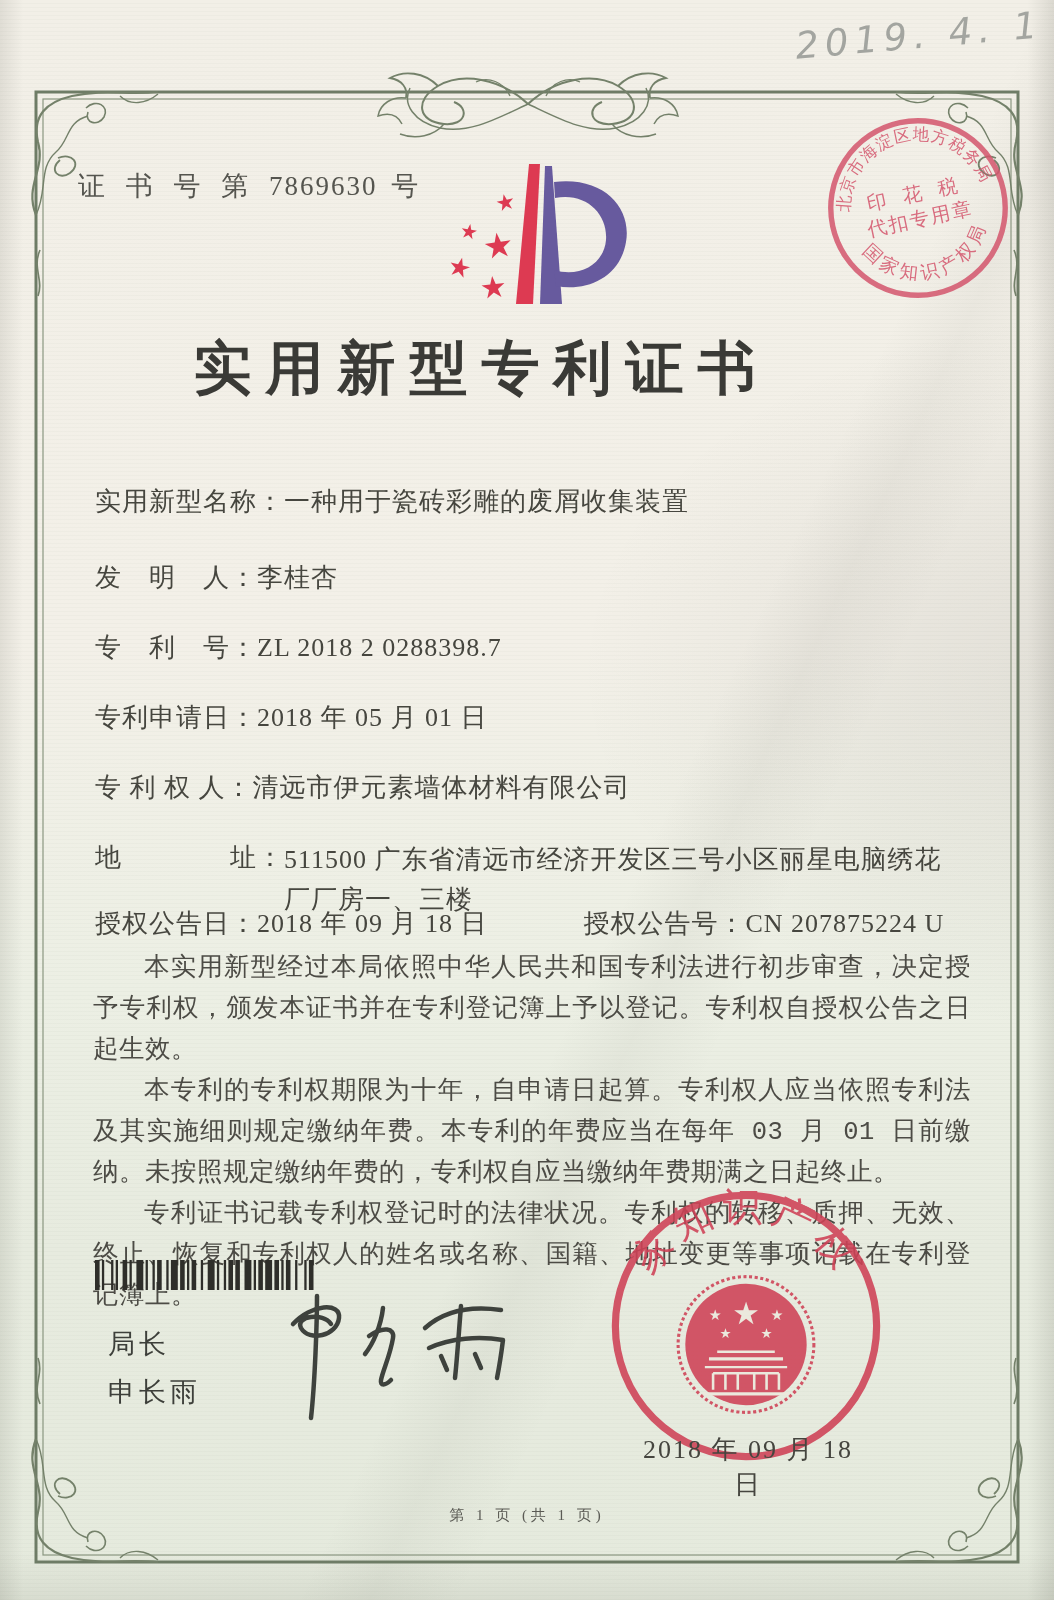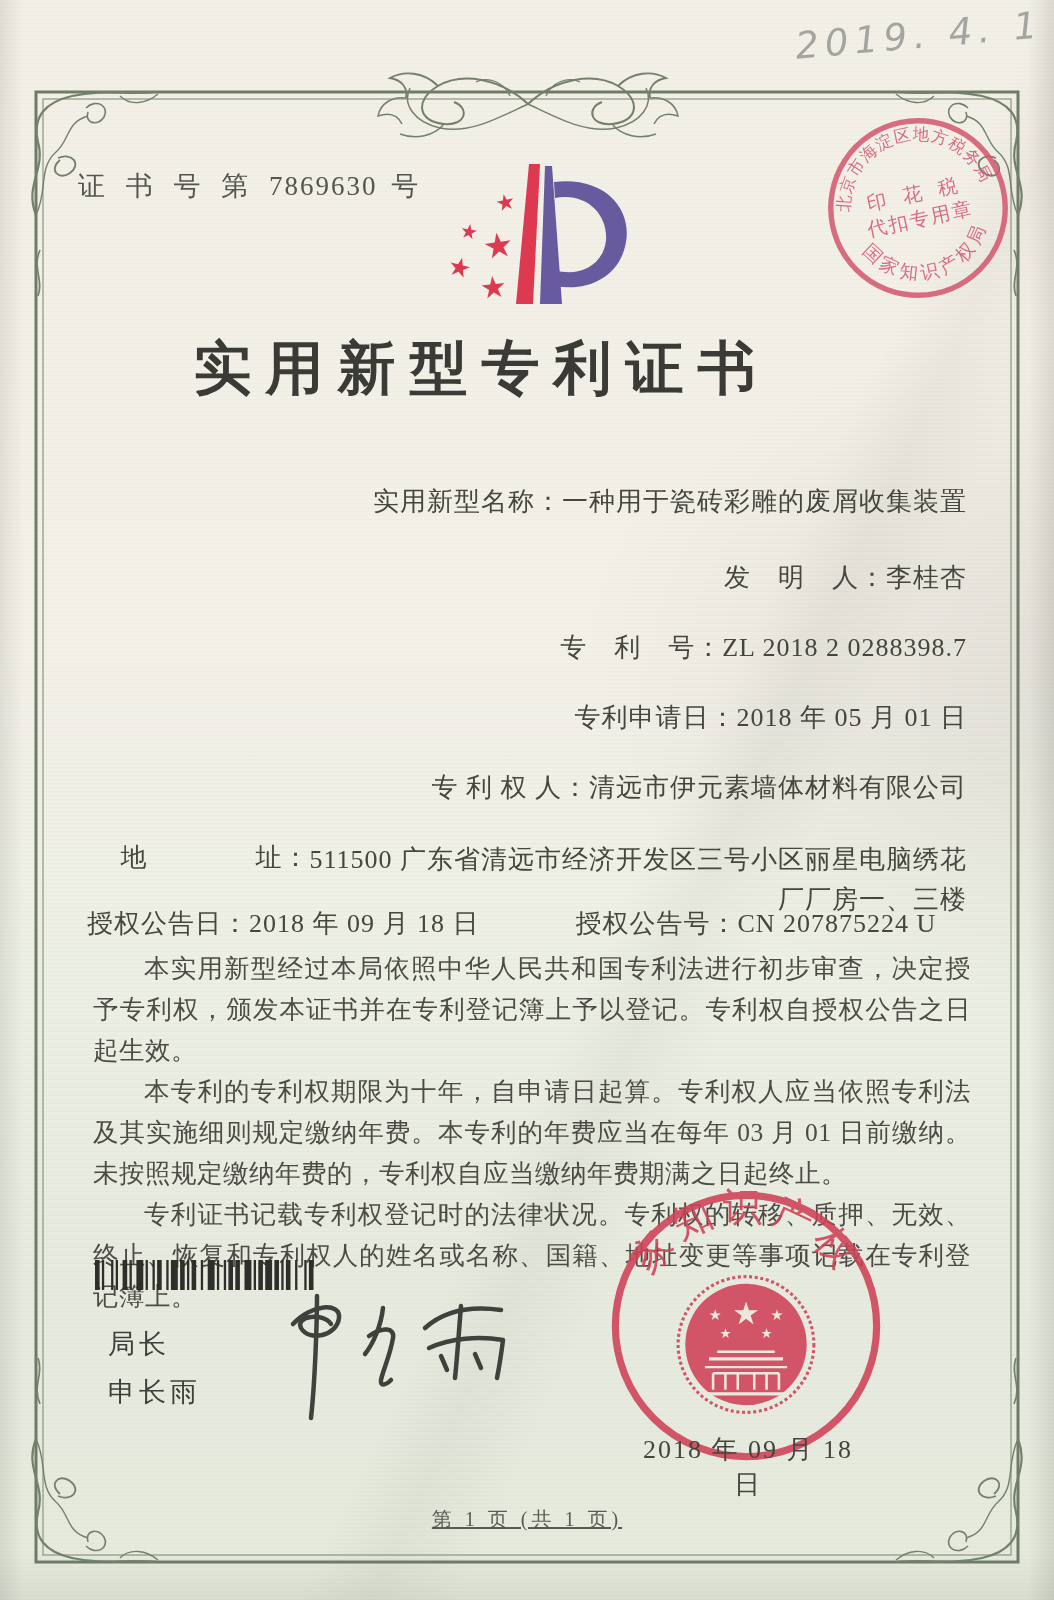--- a/index.html
+++ b/index.html
@@ -19,38 +19,38 @@
       linear-gradient(270deg, rgba(60,60,50,0.12) 0%, transparent 2.5%),
       linear-gradient(0deg, rgba(60,60,50,0.08) 0%, transparent 3%);
   }
   .abs{position:absolute;}
   .cert-no{left:78px;top:168px;font-size:27px;letter-spacing:7px;color:#55554f;}
   .cert-no .num{letter-spacing:2px;}
   .handwritten{left:795px;top:14px;font-size:37px;color:#90938f;
     font-family:"DejaVu Sans",sans-serif;font-style:italic;transform:rotate(-5deg);letter-spacing:6px;opacity:.8;}
   .title{left:0;top:330px;width:963px;text-align:center;font-size:58px;font-weight:600;
     letter-spacing:14px;color:#3a3a36;}
-  .frow{left:87px;width:880px;font-size:26px;color:#46463f;white-space:pre;letter-spacing:1px;text-align:right;}
+  .frow{left:95px;width:880px;font-size:26px;color:#46463f;white-space:pre;letter-spacing:1px;}
   .frow .lab{display:inline-block;}
   .addr-val{display:inline-block;vertical-align:top;white-space:pre-line;line-height:40px;}
   .tworow{display:flex;justify-content:flex-start;font-family:Liberation Serif, serif;}
   .tworow .col2{margin-left:96px;}
   .body-text{left:93px;top:948px;width:878px;font-size:25.5px;line-height:41px;
     color:#4c4b45;text-align:justify;letter-spacing:0.5px;}
-  .body-text p{margin:0;text-indent:2em;}
+  .body-text p{margin:0;text-indent:2em;font-family:Liberation Mono, monospace;}
   .barcode{left:95px;top:1260px;}
   .director{left:108px;font-size:27px;color:#3d3f3a;letter-spacing:4px;}
   .sig{left:265px;top:1282px;}
   .seal{left:602px;top:1182px;opacity:.88;}
   .seal-date{left:628px;top:1432px;width:240px;text-align:center;font-size:26px;
     letter-spacing:2px;color:#45453f;}
   .stamp{left:820px;top:110px;opacity:.85;}
   .logo{left:428px;top:146px;}
-  .footer{left:0;top:1506px;width:1054px;text-align:center;font-size:20px;
-    letter-spacing:4px;color:#5a5a54;text-decoration:underline;}
+  .footer{left:0;top:1506px;width:1054px;text-align:center;font-size:15px;
+    letter-spacing:4px;color:#5a5a54;}
   svg text{font-family:"Liberation Serif","DejaVu Serif",serif;}
 </style>
 </head>
 <body>
 
 <div class="page">
   <div class="shade"></div>
 
   <svg class="abs" width="1054" height="1600" viewBox="0 0 1054 1600" style="left:0;top:0">
     <defs>

